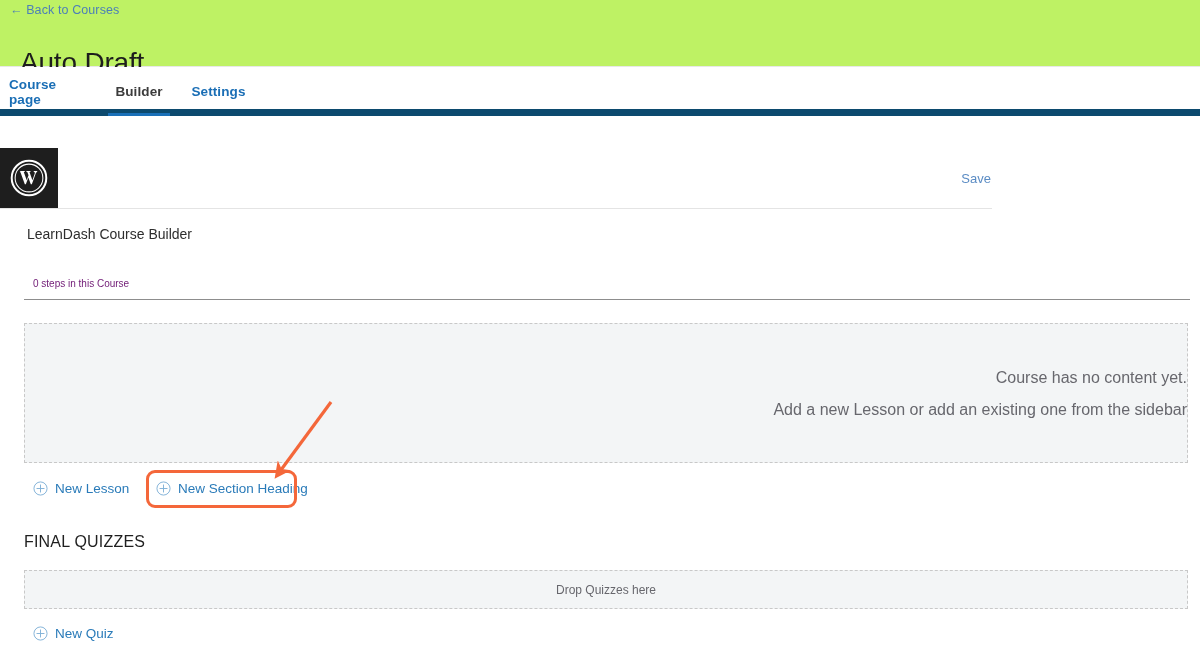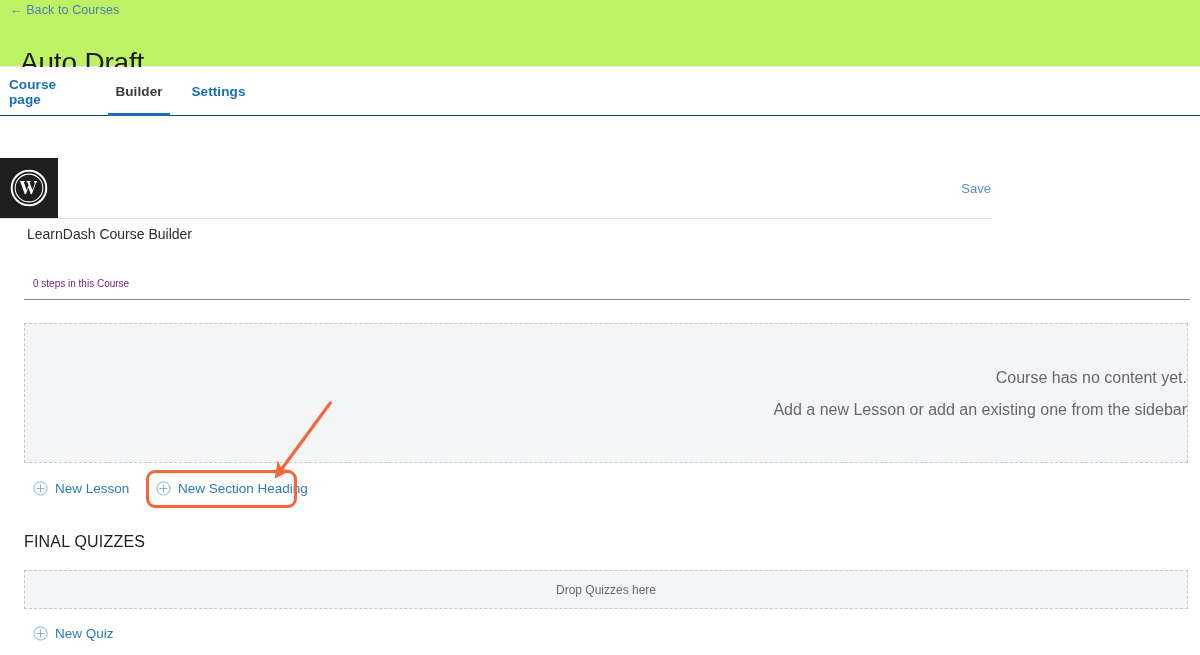--- a/index.html
+++ b/index.html
@@ -49,21 +49,21 @@
     margin: 11px;
   }
 
   
   .tab-bar {
     position: absolute;
     left: 0; top: 67px;
     width: 1200px;
     height: 49px;
     background: #ffffff;
-    border-bottom: 1px solid #0c4a6e;
+    border-bottom: 7px solid #0c4a6e;
   }
   .tab {
     position: absolute;
     top: 0;
     height: 49px;
     display: flex;
     align-items: center;
     justify-content: center;
     font-size: 13.5px;
     font-weight: bold;
@@ -79,21 +79,21 @@
     height: 3px;
     background: #1a70b8;
   }
   .tab-course  { left: 9px;   width: 77px; }
   .tab-builder { left: 108px; width: 62px; text-align: center; }
   .tab-settings{ left: 191px; width: 55px; }
 
   
   .builder-toolbar {
     position: absolute;
-    left: 0; top: 158px;
+    left: 0; top: 148px;
     width: 992px;
     height: 61px;
     background: #ffffff;
     border-bottom: 1px solid #e4e4e4;
   }
   .wp-logo {
     position: absolute;
     left: 0; top: 0;
     width: 58px; height: 60px;
     background: #1e1e1e;

